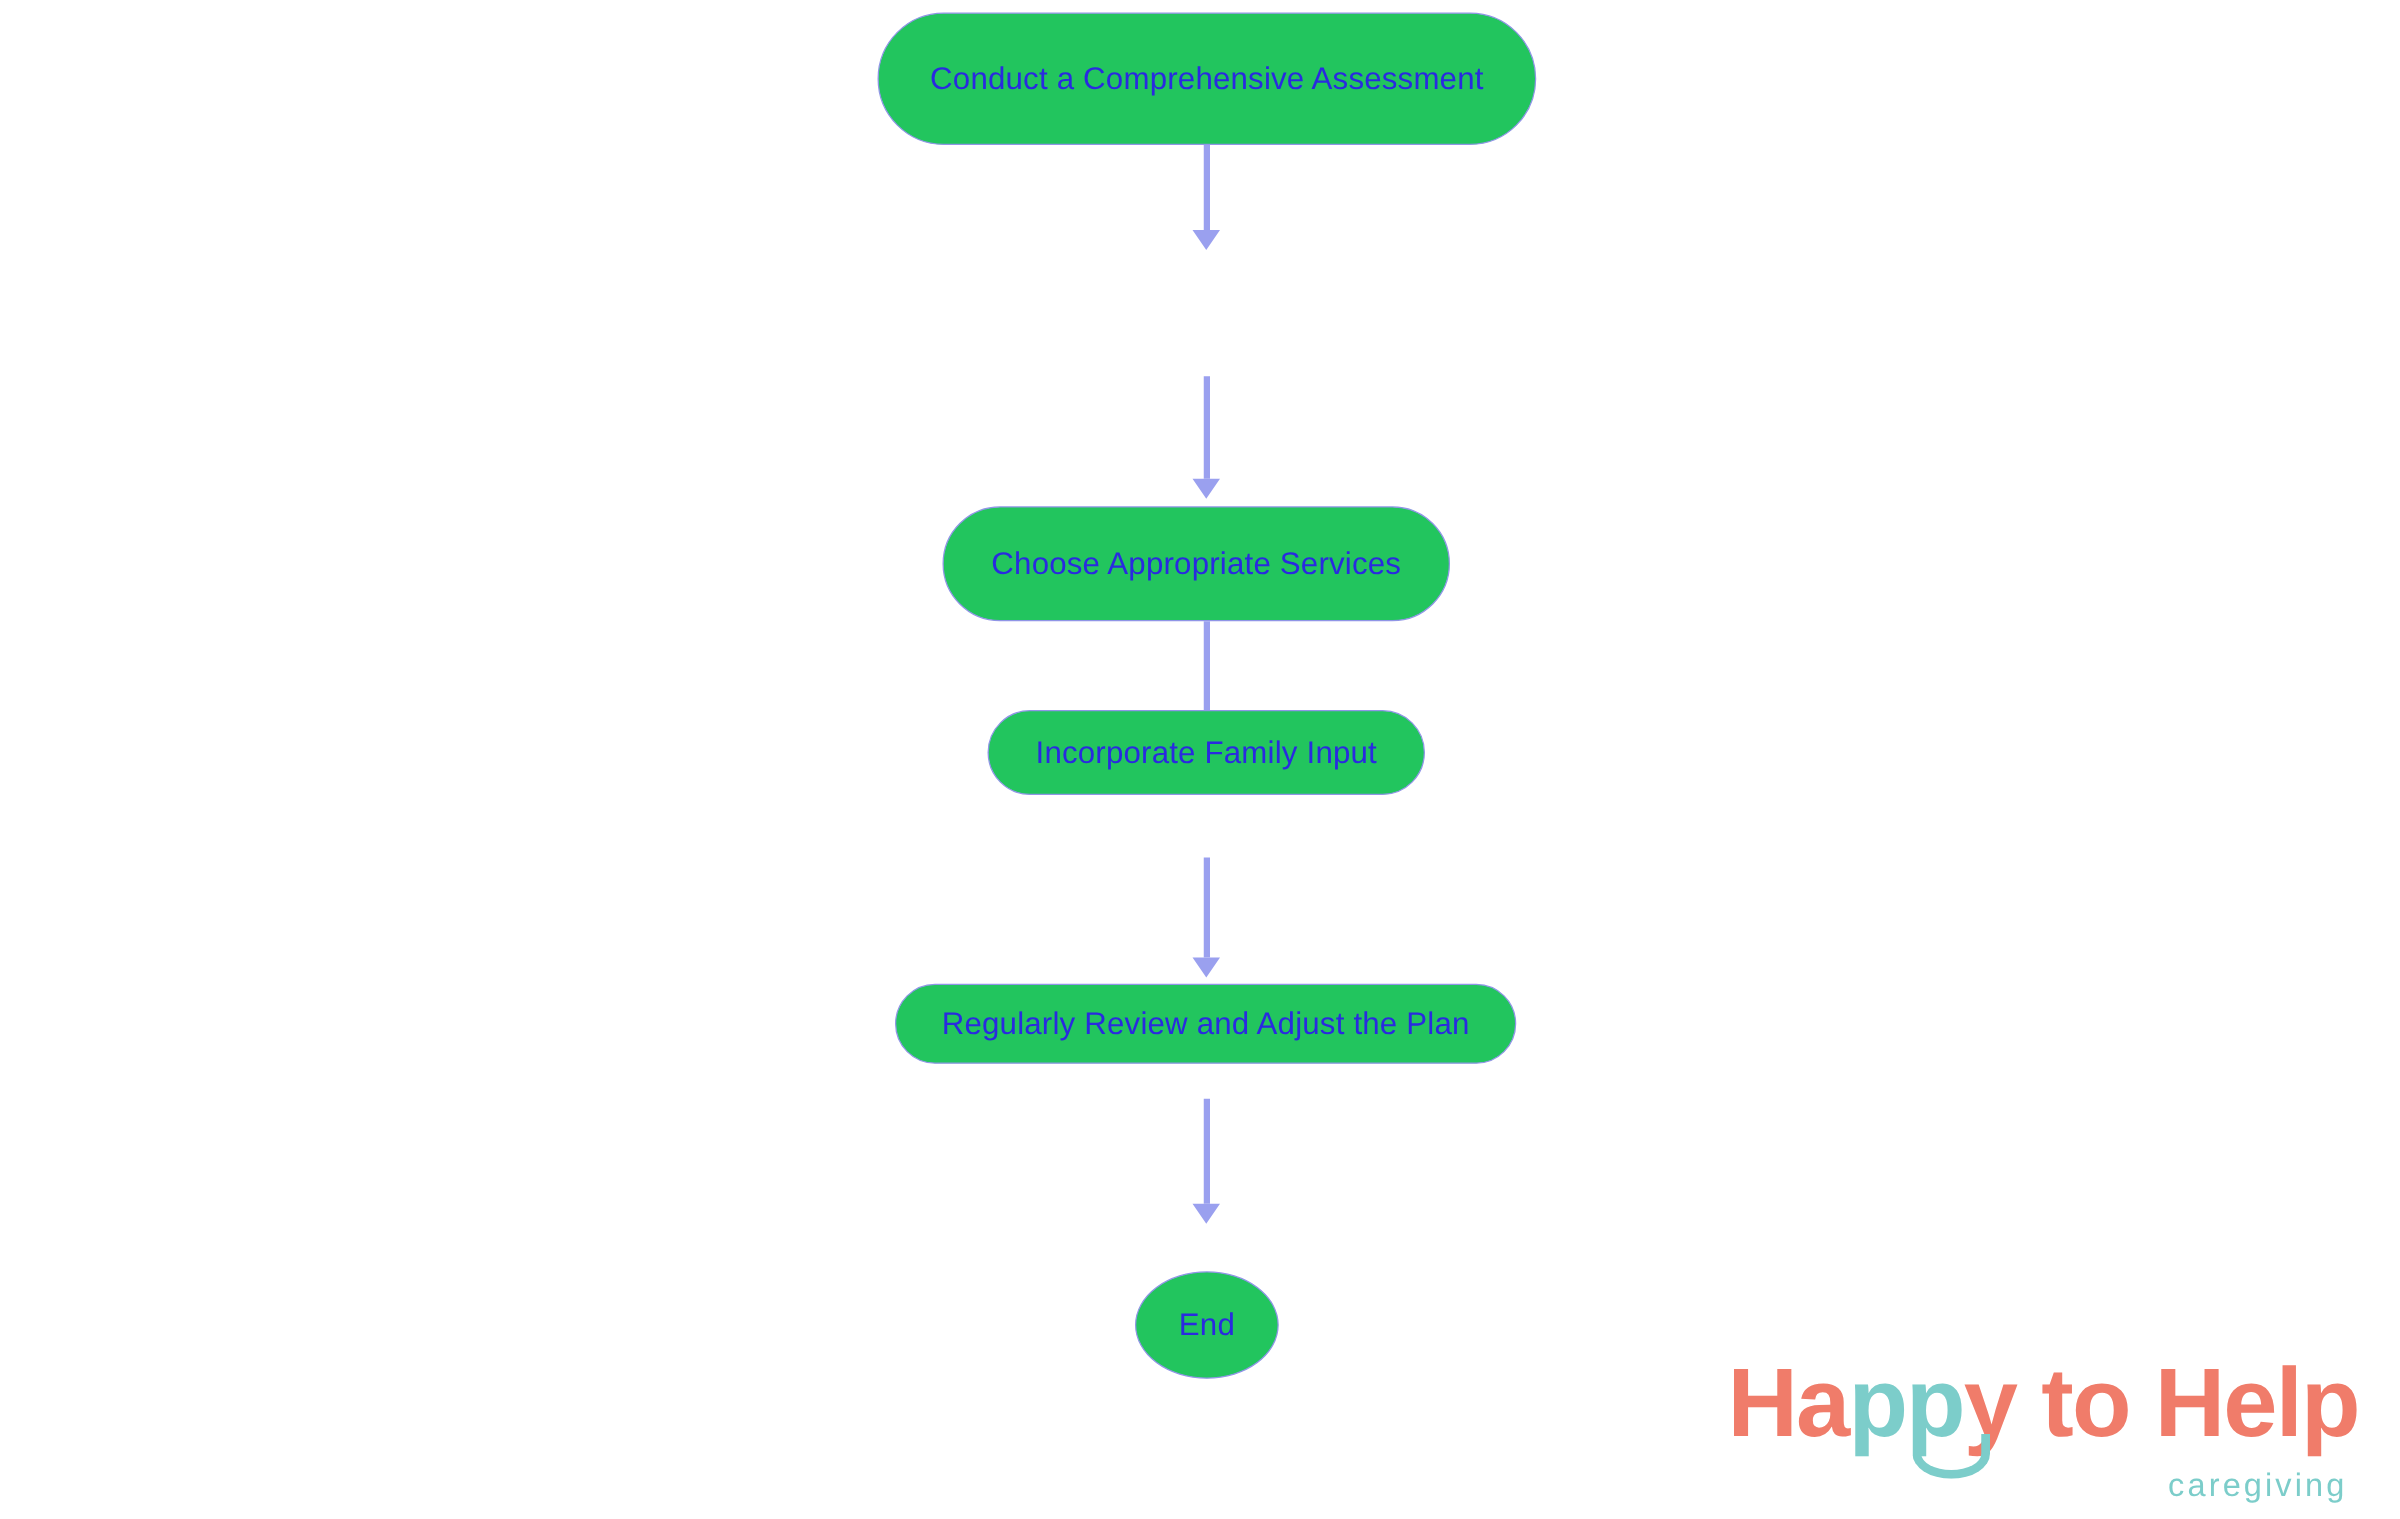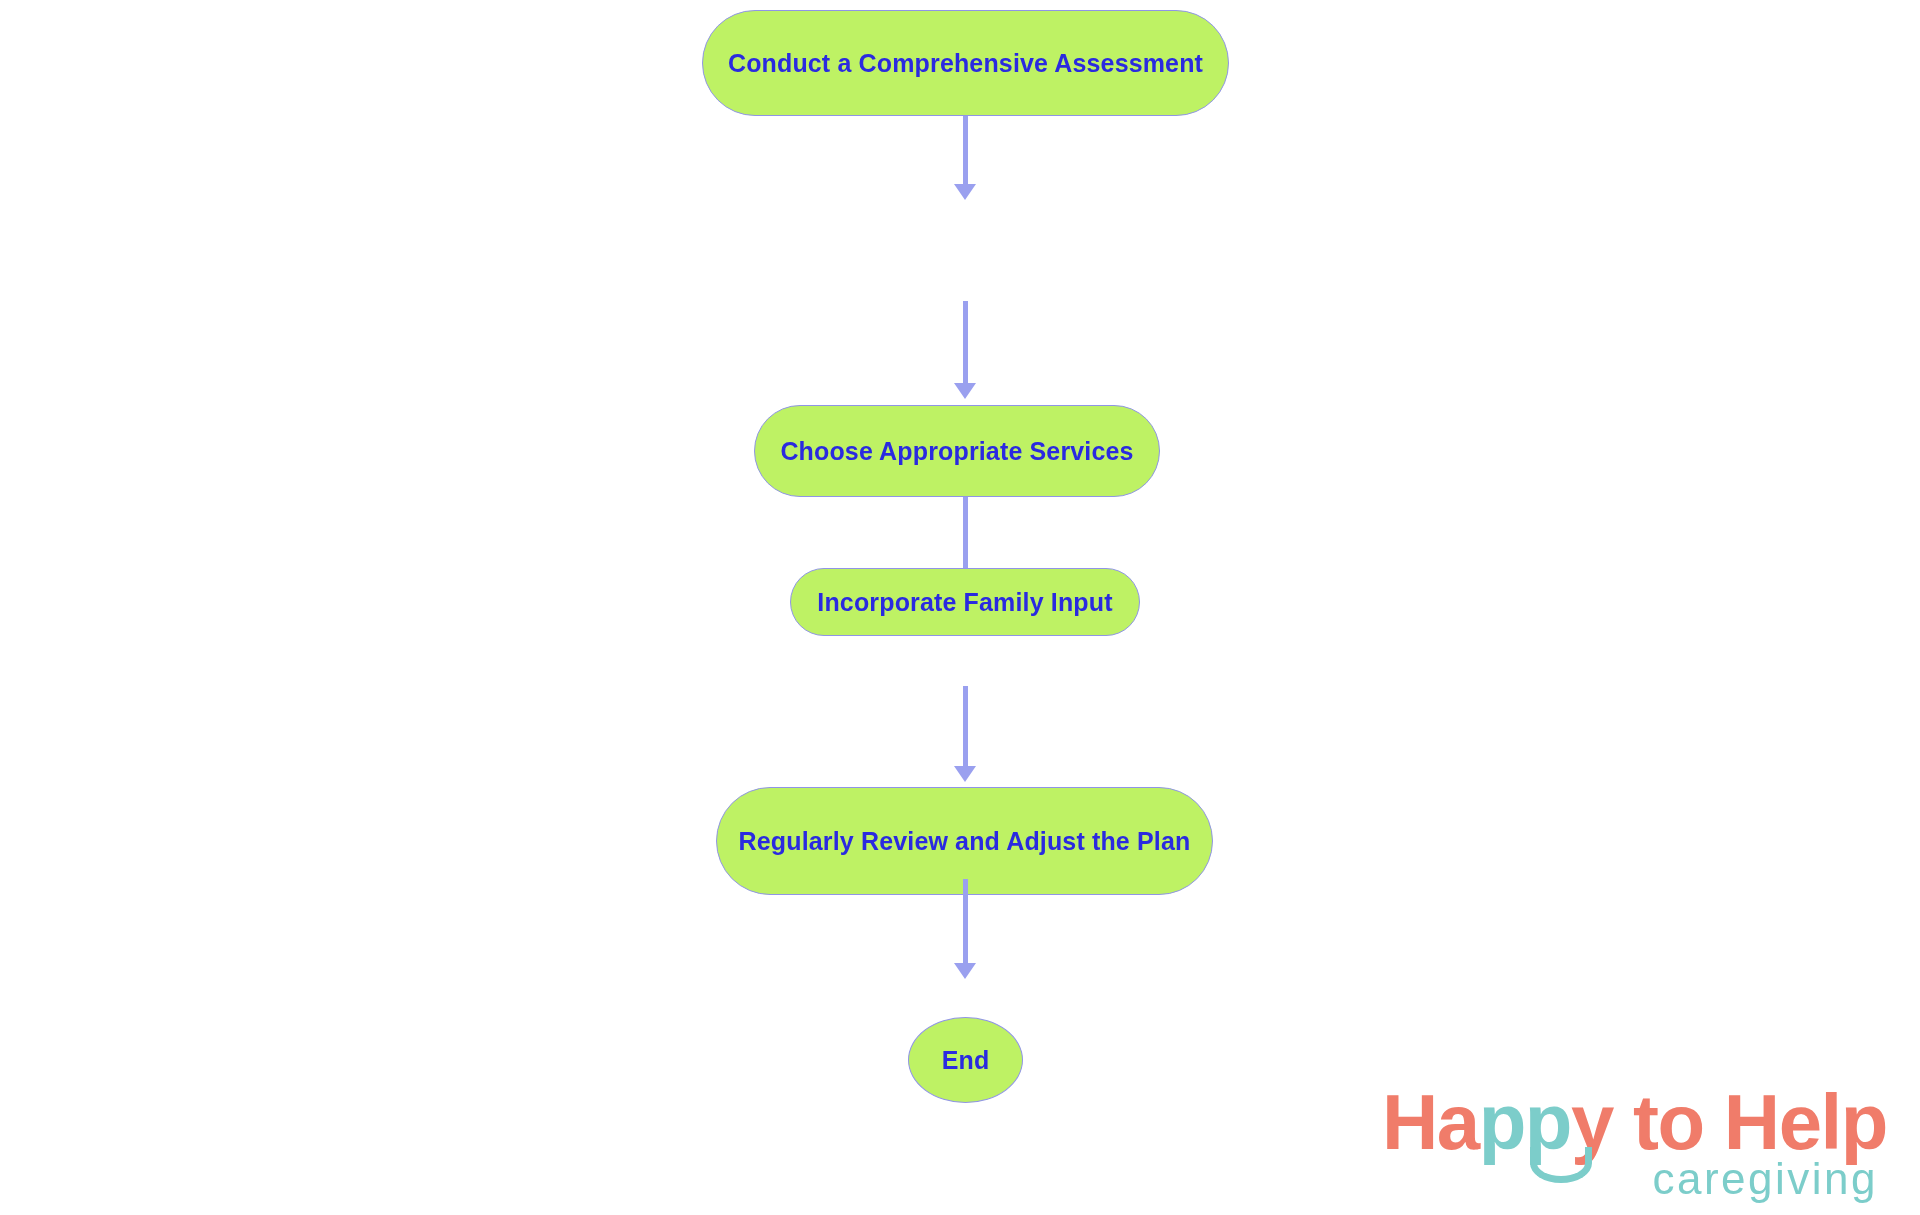--- a/index.html
+++ b/index.html
@@ -20,25 +20,25 @@
     overflow: hidden;
   }
 
   
   .node {
     position: absolute;
     box-sizing: border-box;
     display: flex;
     align-items: center;
     justify-content: center;
-    background: #bef264;
+    background: #22c55e;
     border: 1.6px solid #9095e6;
     color: #2a2ae0;
     font-size: 25px;
-    font-weight: 700;
+    font-weight: 400;
     letter-spacing: 0.15px;
     white-space: nowrap;
     line-height: 1;
   }
   .node.pill   { border-radius: 999px; }
   .node.circle { border-radius: 50%; }
 
   .node-label {
     pointer-events: none;
   }
@@ -96,21 +96,21 @@
     border: 7px solid #7ccdca;
     border-top: none;
     border-bottom-left-radius: 62px 40px;
     border-bottom-right-radius: 62px 40px;
     box-sizing: border-box;
   }
   .logo-sub {
     position: absolute;
     right: 4px;
     bottom: 2px;
-    font-size: 44px;
+    font-size: 26px;
     font-weight: 400;
     letter-spacing: 2.5px;
     color: #7ccdca;
     line-height: 1;
     white-space: nowrap;
   }
 </style>
 </head>
 <body>
 
@@ -142,21 +142,21 @@
 
   <div class="node pill" style="left:790px; top:568px; width:350px; height:68px;">
     <span class="node-label">Incorporate Family Input</span>
   </div>
 
   <div class="connector" style="left:941px; top:686px; width:48px; height:96px;">
     <div class="stem" style="height:80px;"></div>
     <div class="head"></div>
   </div>
 
-  <div class="node pill" style="left:716px; top:787px; width:497px; height:108px;text-align:center;">
+  <div class="node pill" style="left:716px; top:787px; width:497px; height:64px;text-align:center;">
     <span class="node-label">Regularly Review and Adjust the Plan</span>
   </div>
 
   <div class="connector" style="left:941px; top:879px; width:48px; height:100px;">
     <div class="stem" style="height:84px;"></div>
     <div class="head"></div>
   </div>
 
   <div class="node circle" style="left:908px; top:1017px; width:115px; height:86px;">
     <span class="node-label">End</span>

